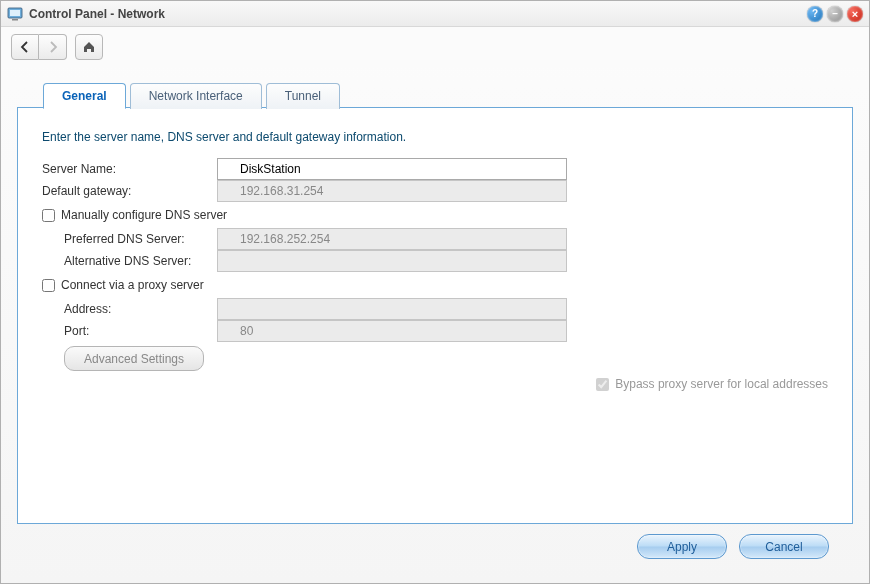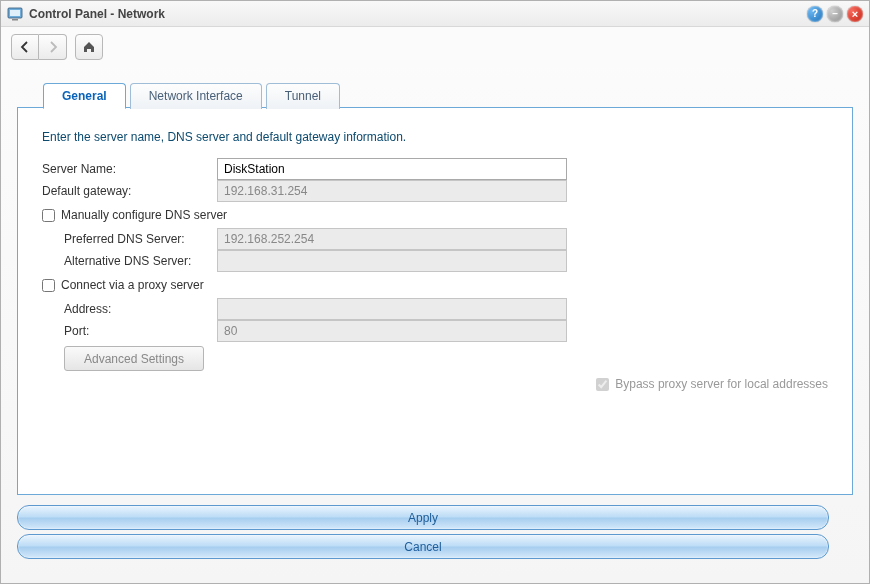--- a/index.html
+++ b/index.html
@@ -129,21 +129,21 @@
   margin-bottom: 0;
 }
 .form-row .label {
   width: 175px;
   color: #333;
 }
 .form-row .label.indent { padding-left: 22px; width: 175px;}
 .form-row input[type=text] {
   width: 350px;
   height: 22px;
-  padding: 2px 6px;
+  padding: 2px 22px;
   border: 1px solid #a9a9a9;
   background: #fff;
   font-family: inherit;
   font-size: 12px;
 }
 .form-row input[type=text][disabled] {
   background: #ebebeb;
   color: #888;
   border-color: #c5c5c5;
 }
@@ -156,33 +156,32 @@
 .check-row input[type=checkbox] { width: 13px; height: 13px; }
 .check-row.disabled { color: #999; }
 .check-row.indent { margin-left: 22px; justify-content: flex-end; }
 
 .adv-btn {
   width: 140px;
   height: 25px;
   margin-left: 22px;
   margin-top: 4px;
   border: 1px solid #b5b5b5;
-  border-radius: 3px;
+  border-radius: 10px;
   background: linear-gradient(#fafafa, #e5e5e5);
   color: #888;
   cursor: default;
   font-family: inherit;
   font-size: 12px;
 }
 .footer {
   display: flex;
   justify-content: flex-end;
-  gap: 4px;
+  gap: 12px;
   padding: 10px 24px 14px 0;
-  flex-direction: column;
 }
 .pill-btn {
   min-width: 90px;
   height: 25px;
   padding: 0 18px;
   border: 1px solid #5d99cf;
   border-radius: 12px;
   background: linear-gradient(#eaf4fd, #bcdcf6 48%, #a6cdef 52%, #d3e8fa);
   color: #1f5e9a;
   font-family: inherit;

